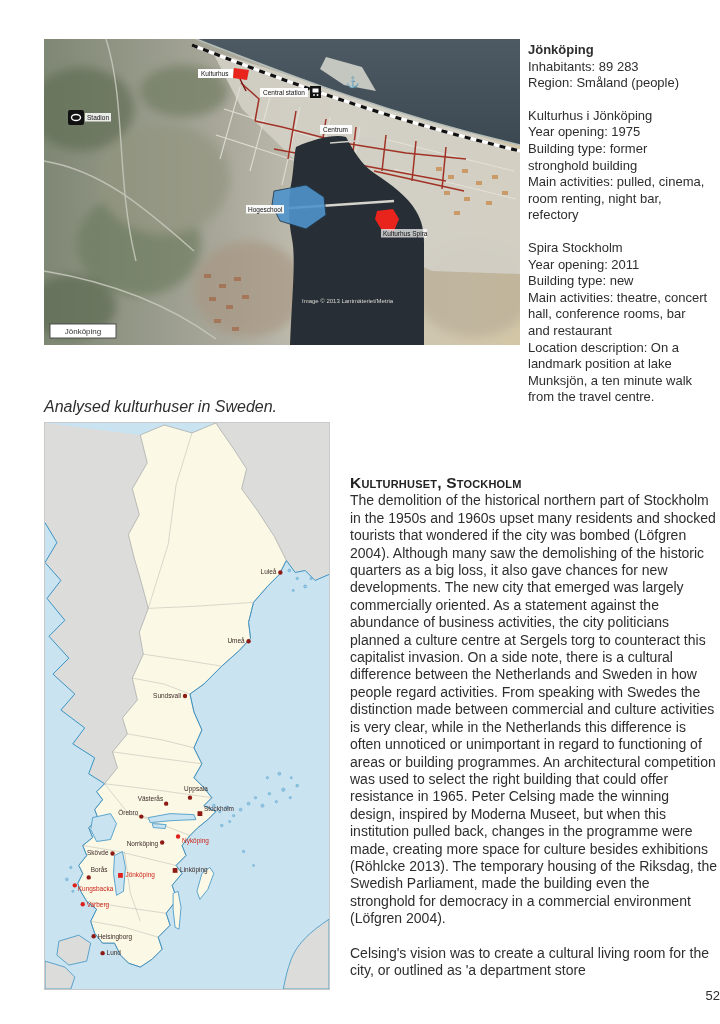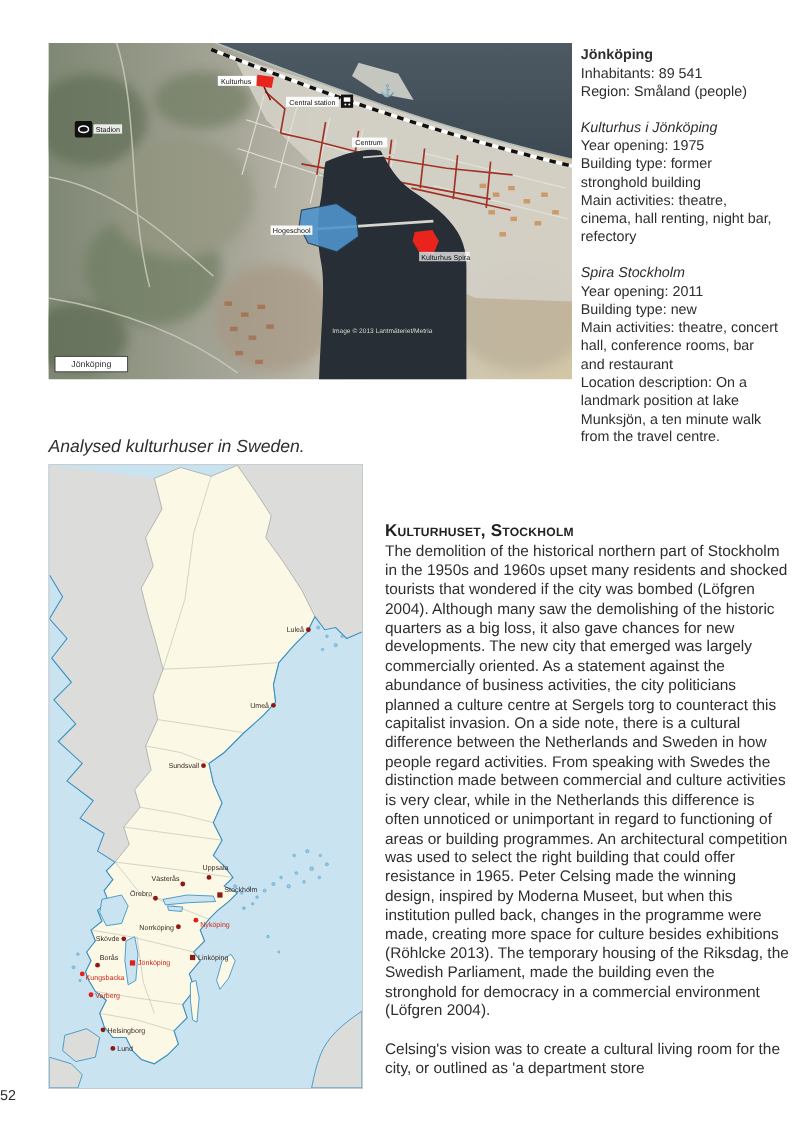--- a/index.html
+++ b/index.html
@@ -5,31 +5,31 @@
   html,body{margin:0;padding:0;background:#e9e9e9;}
   .page{position:relative;width:720px;height:1024px;background:#ffffff;margin:0 auto;
         font-family:"Liberation Sans",sans-serif;color:#2e2e2e;overflow:hidden;}
   .abs{position:absolute;}
   
   .aerial{left:44px;top:39px;width:476px;height:306px;}
   
   .sidebar{left:528px;top:42px;width:180px;font-size:13px;line-height:16.6px;}
   .sidebar .title{font-weight:bold;}
   .sidebar .gap{height:16px;}
-  .sidebar .sec-title{font-style:italic;}
+  .sidebar .sec-title{}
   
   .caption{left:44px;top:398px;width:300px;font-style:italic;font-size:16px;}
   
   .sweden-wrap{left:44px;top:422px;width:286px;height:568px;border:1px solid #c9c9c9;box-sizing:border-box;background:#c9e3f1;}
   .sweden-wrap svg{display:block;width:100%;height:100%;}
   
   .article{left:350px;top:474px;width:368px;font-size:14px;line-height:17.4px;}
   .article h2{margin:0 0 1px 0;font-size:15.5px;font-weight:bold;font-variant:small-caps;letter-spacing:.2px;color:#222;}
   .article p{margin:0 0 17px 0;}
-  .pagenum{left:0;top:988px;width:720px;text-align:left;font-size:13px;}
+  .pagenum{left:0;top:988px;width:720px;text-align:right;font-size:13px;}
   text{font-family:"Liberation Sans",sans-serif;}
 </style>
 </head>
 <body>
 
 <div class="page">
 
   <svg class="abs aerial" viewBox="0 0 476 306" preserveAspectRatio="none">
     <defs>
       <linearGradient id="landG" x1="0" y1="0" x2="1" y2="0">
@@ -173,27 +173,27 @@
     <text x="258" y="264" font-size="6" fill="#d9d9d2">Image © 2013 Lantmäteriet/Metria</text>
 
     <g>
       <rect x="6" y="285" width="66" height="14" fill="#ffffff" stroke="#444444" stroke-width="0.9"></rect>
       <text x="39" y="295" font-size="8" fill="#333333" text-anchor="middle">Jönköping</text>
     </g>
   </svg>
 
   <div class="abs sidebar">
     <div class="title">Jönköping</div>
-    <div>Inhabitants: 89 541</div>
+    <div>Inhabitants: 89 283</div>
     <div>Region: Småland (people)</div>
     <div class="gap"></div>
     <div class="sec-title">Kulturhus i Jönköping</div>
     <div>Year opening: 1975</div>
     <div>Building type: former stronghold building</div>
-    <div>Main activities: theatre, cinema, hall renting, night bar, refectory</div>
+    <div>Main activities: pulled, cinema, room renting, night bar, refectory</div>
     <div class="gap"></div>
     <div class="sec-title">Spira Stockholm</div>
     <div>Year opening: 2011</div>
     <div>Building type: new</div>
     <div>Main activities: theatre, concert hall, conference rooms, bar and restaurant</div>
     <div>Location description: On a landmark position at lake Munksjön, a ten minute walk from the travel centre.</div>
   </div>
 
   <div class="abs caption">Analysed kulturhuser in Sweden.</div>
 

